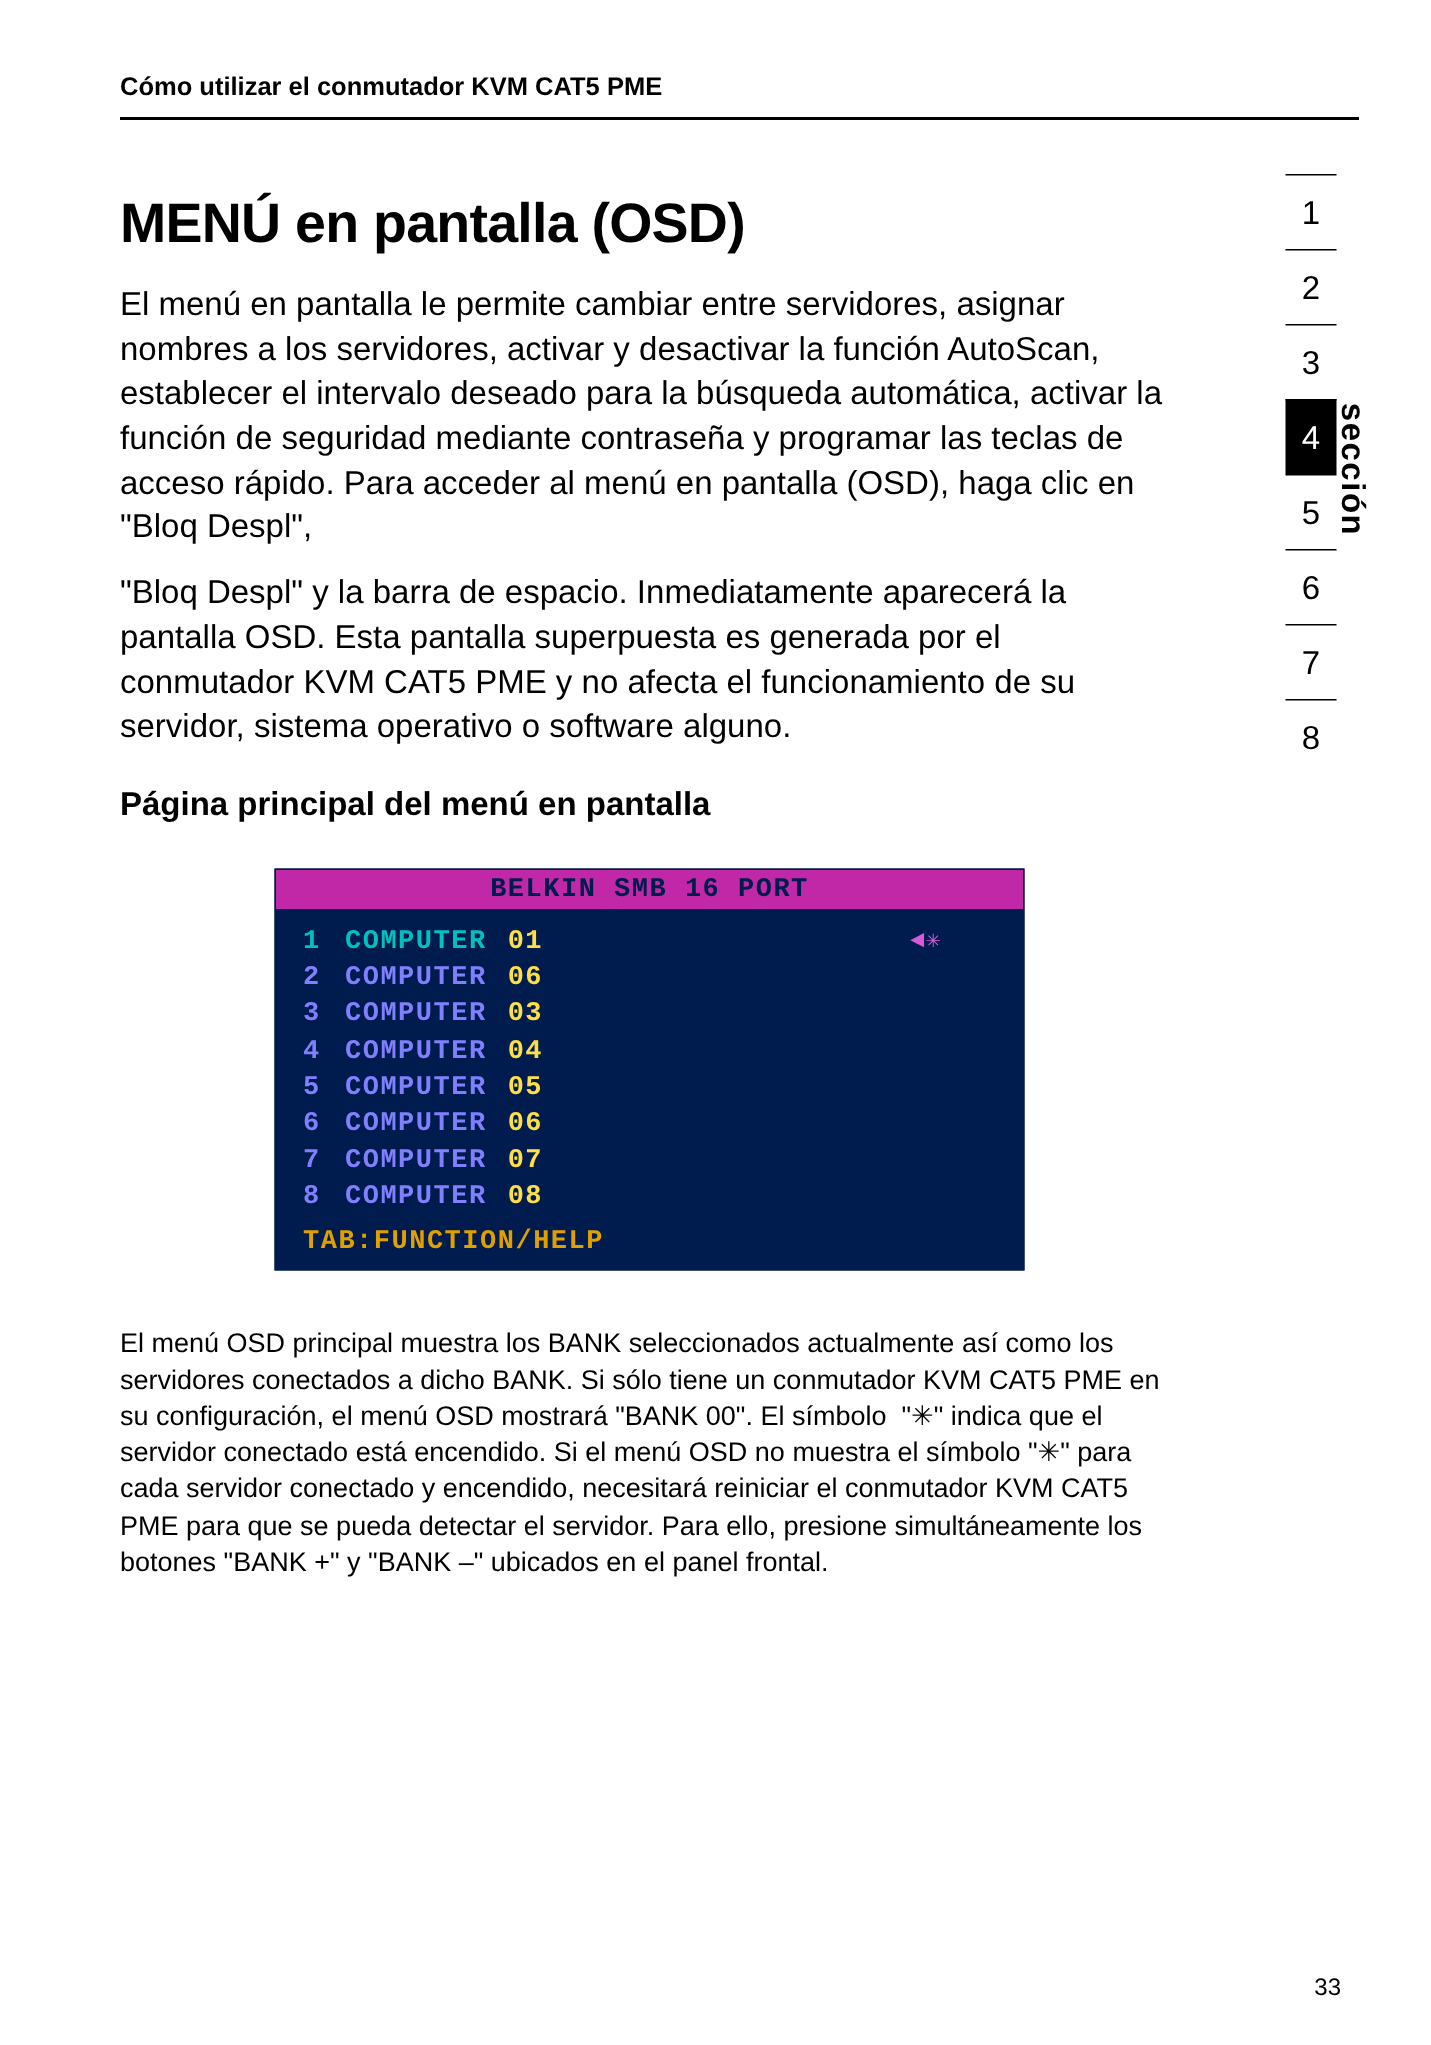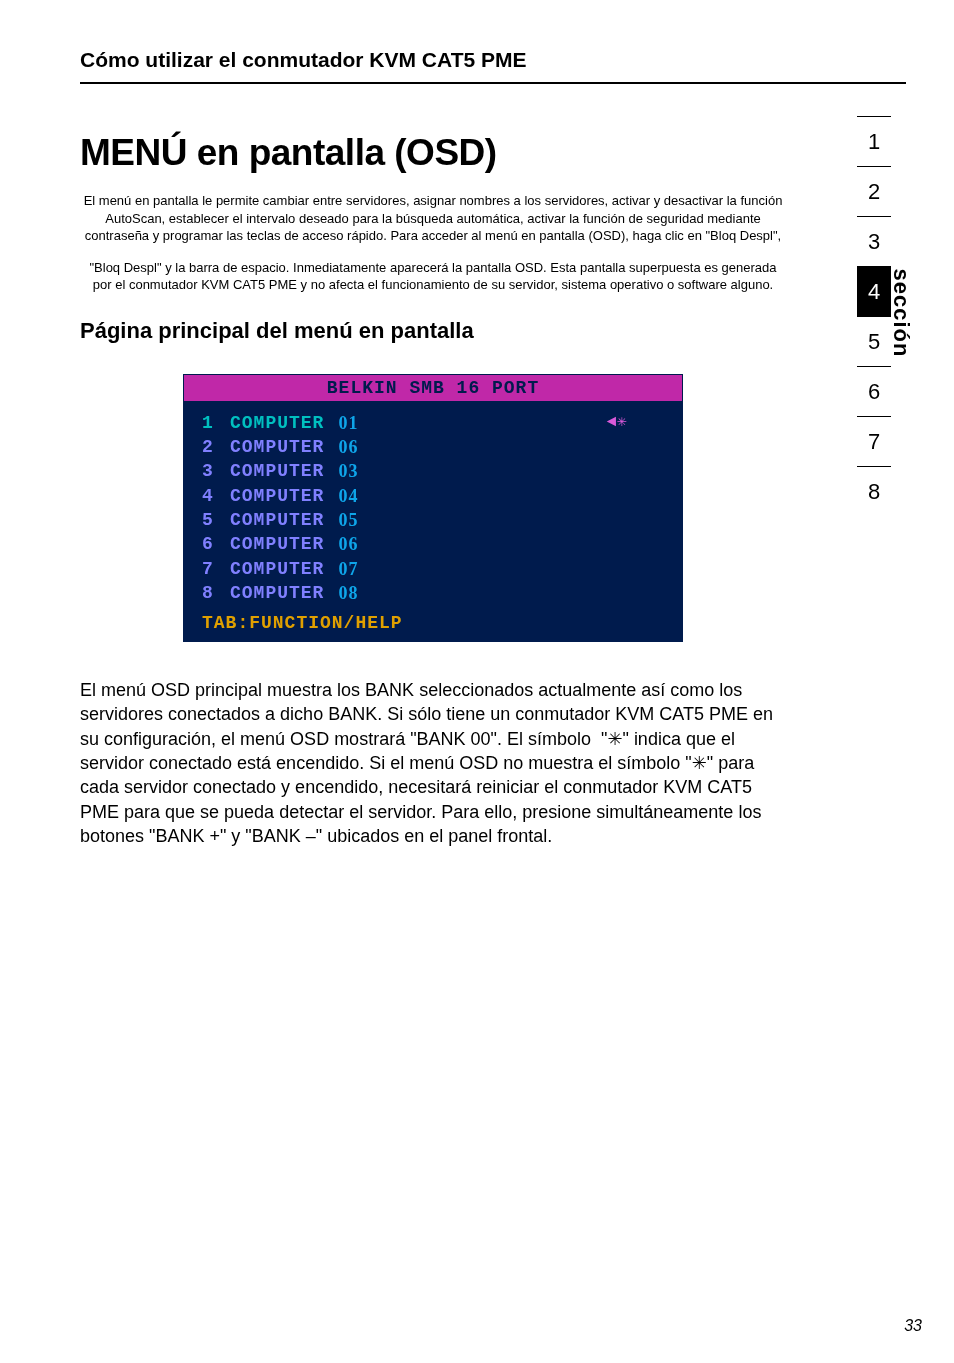--- a/index.html
+++ b/index.html
@@ -1,47 +1,47 @@
 <!DOCTYPE html>
 <html><head>
 <meta charset="utf-8">
 <style>
   * { box-sizing: border-box; margin: 0; padding: 0; }
   html, body { width: 954px; height: 1363px; background: #fff; font-family: Arial, Helvetica, sans-serif; color: #000; }
   .page { position: relative; width: 954px; height: 1363px; padding: 48px 48px 0 80px; }
-  .header-bar { font-weight: 700; font-size: 21px; padding-bottom: 10px; border-bottom: 2px solid #000; margin-bottom: 48px; }
+  .header-bar { font-weight: 700; font-size: 17px; padding-bottom: 10px; border-bottom: 2px solid #000; margin-bottom: 48px; }
   .h1 { font-size: 37px; font-weight: 700; letter-spacing: -0.5px; margin-bottom: 18px; font-stretch: condensed; }
-  .p { font-size: 13px; line-height: 1.35; margin-bottom: 14px; text-align: center; }
+  .p { font-size: 22px; line-height: 1.35; margin-bottom: 14px; }
   .h2 { font-size: 22px; font-weight: 700; margin: 24px 0 30px 0; font-stretch: condensed; }
   .osd-wrap { display: flex; justify-content: center; margin-bottom: 36px; }
   .osd { width: 500px; background: #001b4d; font-family: "Courier New", monospace; font-weight: 700; font-size: 18px; letter-spacing: 1px; border: 1px solid #001b4d; }
   .osd-title { background: #c028a8; color: #001b4d; text-align: center; padding: 3px 0; font-size: 18px; }
   .osd-body { padding: 10px 18px 6px 18px; }
   .osd-row { display: flex; align-items: center; gap: 14px; color: #8080ff; line-height: 1.35; }
   .osd-row.selected { color: #00c0c0; }
   .osd-idx { width: 14px; }
   .osd-name { flex: 0 0 auto; }
-  .osd-num { color: #0ea5e9; font-family: Liberation Serif, serif; }
+  .osd-num { color: #fde047; }
   .osd-mark { margin-left: auto; color: #d95ad9; font-size: 16px; padding-right: 36px; }
   .osd-bank { color: #e0a000; padding: 6px 18px 4px 18px; }
   .osd-foot { padding: 2px 18px 8px 18px; font-family: Liberation Mono, monospace; }
   .osd-tab { color: #e0a000; }
   .osd-nav { display: flex; justify-content: space-between; color: #c028a8; }
   .osd-tri-up, .osd-tri-down { display:inline-block; width:0; height:0; vertical-align: middle; margin-right:2px; }
   .osd-tri-up { border-left:6px solid transparent; border-right:6px solid transparent; border-bottom:9px solid #c028a8; }
   .osd-tri-down { border-left:6px solid transparent; border-right:6px solid transparent; border-top:9px solid #c028a8; }
   .body2 { font-size: 18px; line-height: 1.35; }
   .sixpoint { font-family: Arial, sans-serif; }
   
   .rail { position: absolute; right: 44px; top: 116px; width: 72px; display: flex; flex-direction: column; align-items: center; }
   .rail-label { position: absolute; right: -36px; top: 184px; transform: rotate(90deg); transform-origin: center; font-size: 22px; font-weight: 700; letter-spacing: 1px; font-stretch: condensed; }
   .rail-cell { width: 34px; height: 50px; display:flex; align-items:center; justify-content:center; font-size:22px; border-top:1.5px solid #000; }
   .rail-cell:last-child { border-bottom:1.5px solid #000; }
   .rail-cell.active { background:#000; color:#fff; }
-  .pagenum { position:absolute; bottom:28px; right:32px; font-size:16px;font-style:italic; }
+  .pagenum { position:absolute; bottom:28px; right:60px; font-size:16px; }
 </style>
 </head>
 <body>
 
 <div class="page">
 
   <div class="header-bar">Cómo utilizar el conmutador KVM CAT5 PME</div>
 
   <div style="padding-right:120px;">
     <h1 class="h1">MENÚ en pantalla (OSD)</h1>

